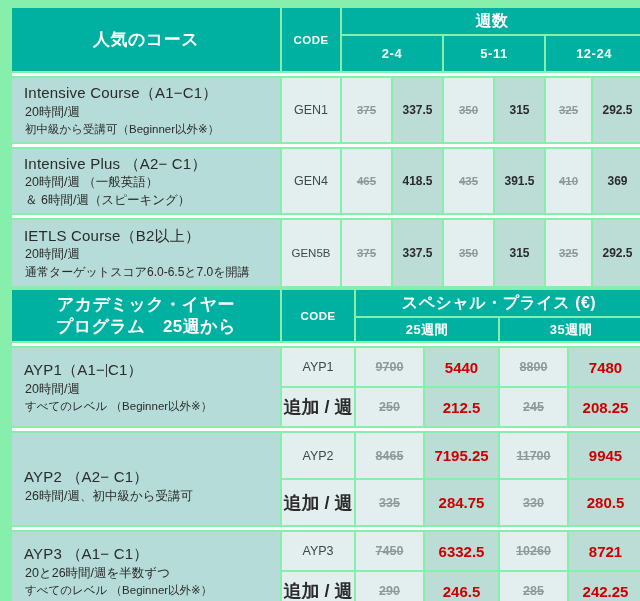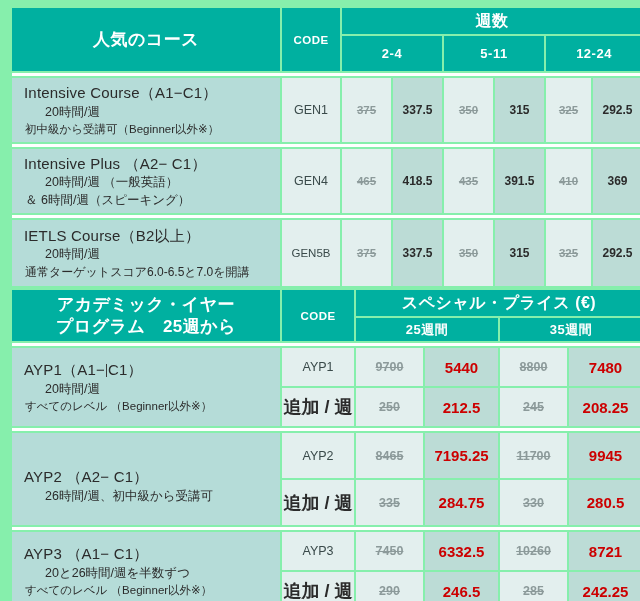--- a/index.html
+++ b/index.html
@@ -36,21 +36,21 @@
   .hd-sub{font-size:13px;}
 
   
   .name{
     background:#b5dcd8;
     color:#2b2b2b;
     padding:6px 0 6px 10px;
     line-height:1.42;
   }
   .name .l1{font-size:15px;font-weight:500;letter-spacing:.2px;padding-left:12px;}
-  .name .l2{font-size:12.5px;padding-left:13px;margin-left:20px;}
+  .name .l2{font-size:12.5px;padding-left:13px;}
   .name .l3{font-size:11.5px;padding-left:13px;}
   .name .cursor{
     display:inline-block;width:1px;height:13px;background:#3b3b3b;
     vertical-align:-2px;margin:0 1px;
   }
 
   .code{
     background:#e3efee;
     color:#3a4a4a;
     font-size:12.5px;

